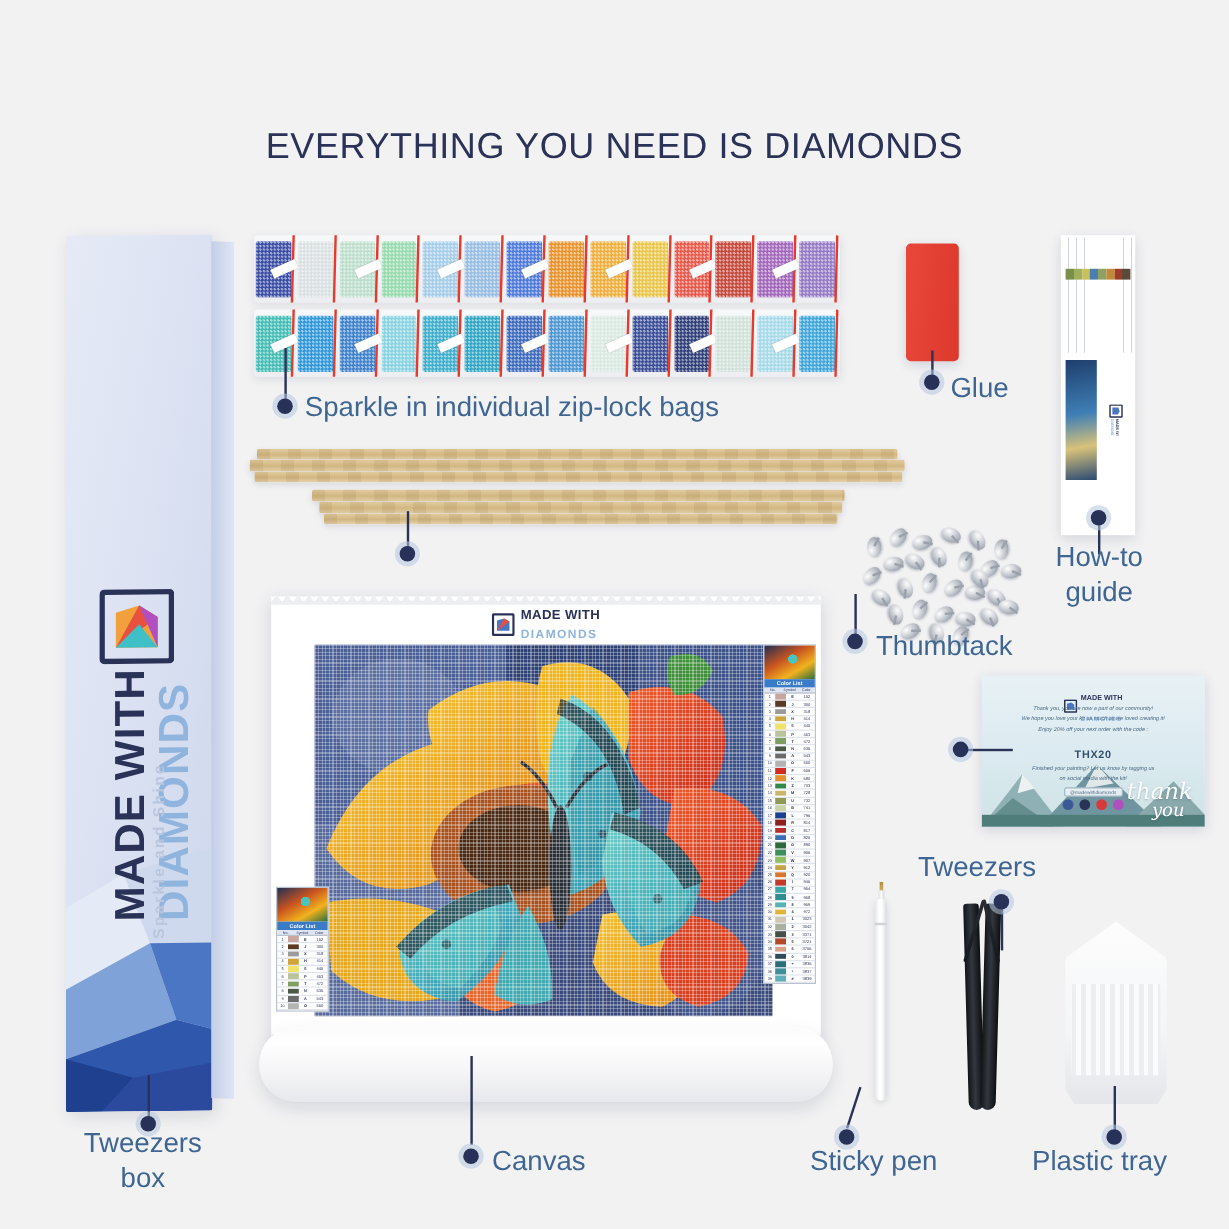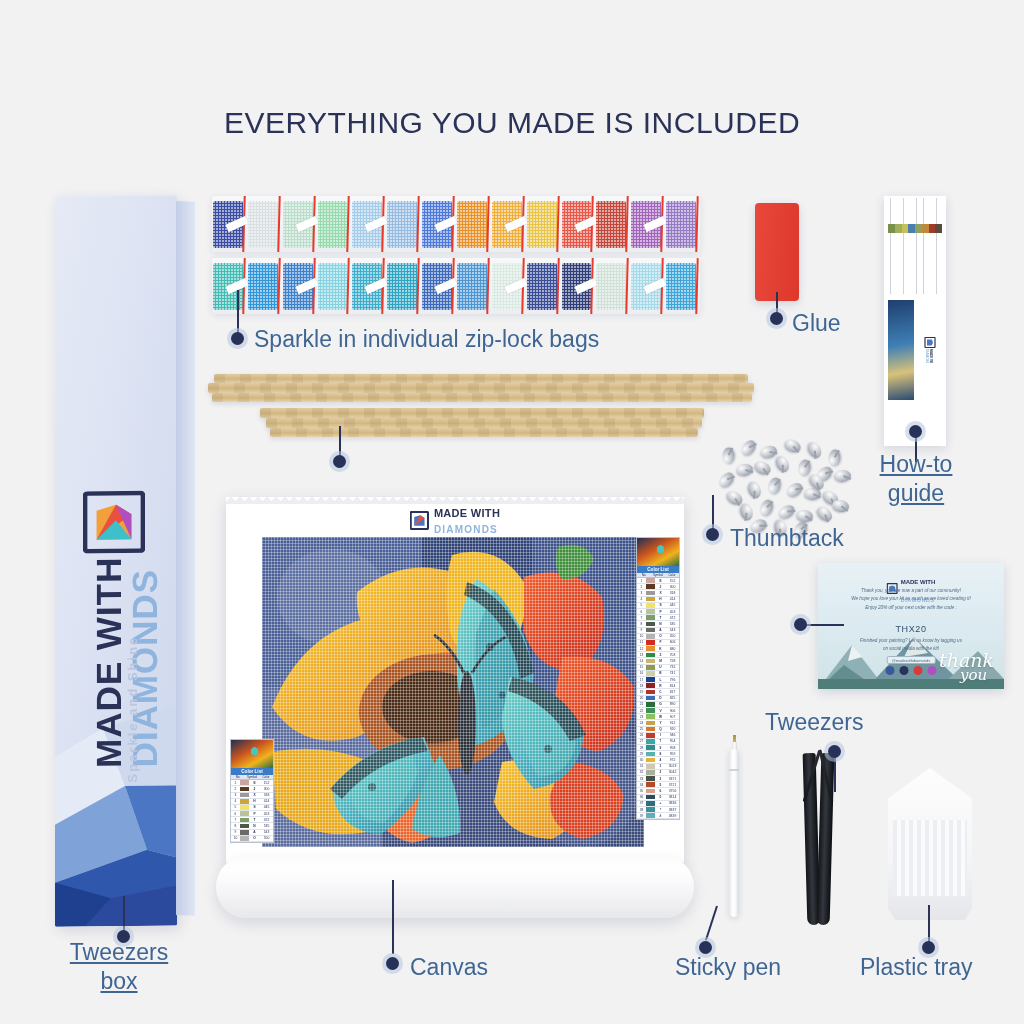--- a/index.html
+++ b/index.html
@@ -27,21 +27,21 @@
   }
 
   
   .label {
     position:absolute;
     color:#3f6693;
     font-size:23px;
     line-height:1.25;
     white-space:pre-line;
   }
-  .label.ctr { text-align:center;text-decoration:underline; }
+  .label.ctr { text-align:center; }
   .label.rt  { text-align:right; }
 
   .lead { position:absolute; background:#2b3258; }
   .lead.v { width:2px; }
   .lead.h { height:2px; }
   .dot {
     position:absolute; width:13px; height:13px; border-radius:50%;
     background:#283157; box-shadow:0 0 0 4px rgba(180,198,222,.55);
   }
 
@@ -250,21 +250,21 @@
   }
   .ty-logo .t1 { font-size:6px; font-weight:bold; color:#2b3258; line-height:1; }
   .ty-logo .t2 { font-size:5.4px; font-weight:bold; color:#8fb4dd; line-height:1; letter-spacing:.6px; }
   .ty-body {
     position:absolute; left:12px; right:12px; top:24px;
     text-align:center; color:#4b6b85;
     font-size:4.6px; line-height:1.85; font-style:italic;
   }
   .ty-code {
     position:absolute; left:0; right:0; top:61px; text-align:center;
-    font-size:9px; font-weight:normal; color:#34506b; letter-spacing:.6px;
+    font-size:9px; font-weight:bold; color:#34506b; letter-spacing:.6px;
   }
   .ty-body2 {
     position:absolute; left:14px; right:14px; top:74px;
     text-align:center; color:#4b6b85;
     font-size:4.6px; line-height:1.85; font-style:italic;
   }
   .ty-handle {
     position:absolute; left:50%; top:93px; transform:translateX(-50%);
     background:#e7eff3; border:.5px solid #9fb6c4; border-radius:2px;
     padding:.5px 4px; font-size:4px; color:#4b6b85; display:flex; gap:3px; align-items:center;
@@ -337,21 +337,21 @@
   }
 
   
   svg { display:block; }
 </style>
 </head>
 <body>
 
 <div id="stage">
 
-  <div class="subtitle">EVERYTHING YOU MADE IS INCLUDED</div>
+  <div class="subtitle">EVERYTHING YOU NEED IS DIAMONDS</div>
 
   <div id="brandbox">
     <div class="bb-face">
       <svg class="bb-poly" viewBox="0 0 122 290" preserveAspectRatio="none">
         <polygon points="0,120 48,92 70,150 0,188" fill="#e4eaf6"></polygon>
         <polygon points="48,92 122,70 122,150 70,150" fill="#cfd9ee"></polygon>
         <polygon points="0,188 70,150 92,214 0,246" fill="#7fa3d8"></polygon>
         <polygon points="70,150 122,150 122,222 92,214" fill="#4a76c4"></polygon>
         <polygon points="0,246 92,214 122,222 122,290 0,290" fill="#2f57ab"></polygon>
         <polygon points="0,246 56,262 30,290 0,290" fill="#1f3f8f"></polygon>

